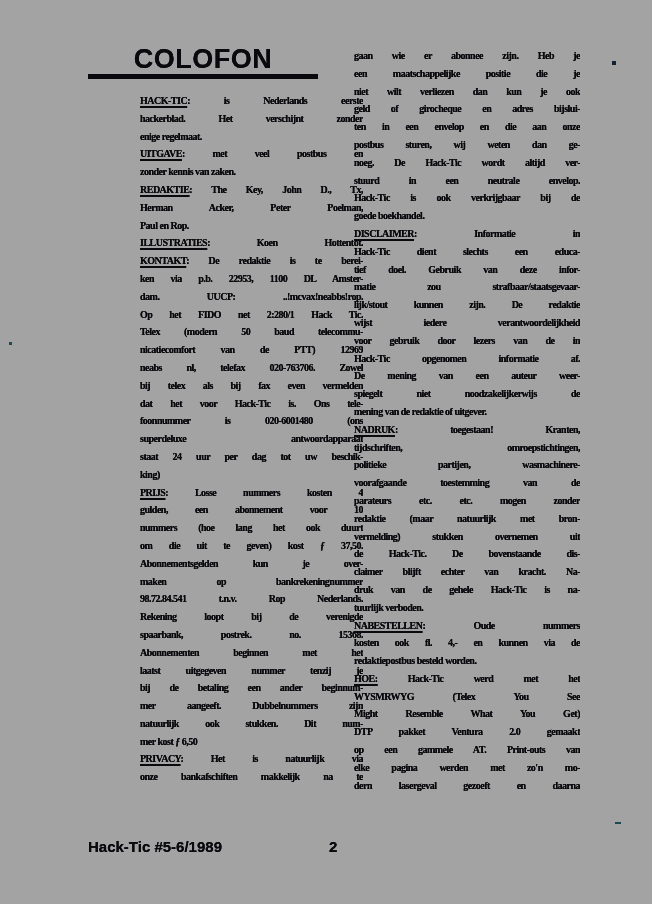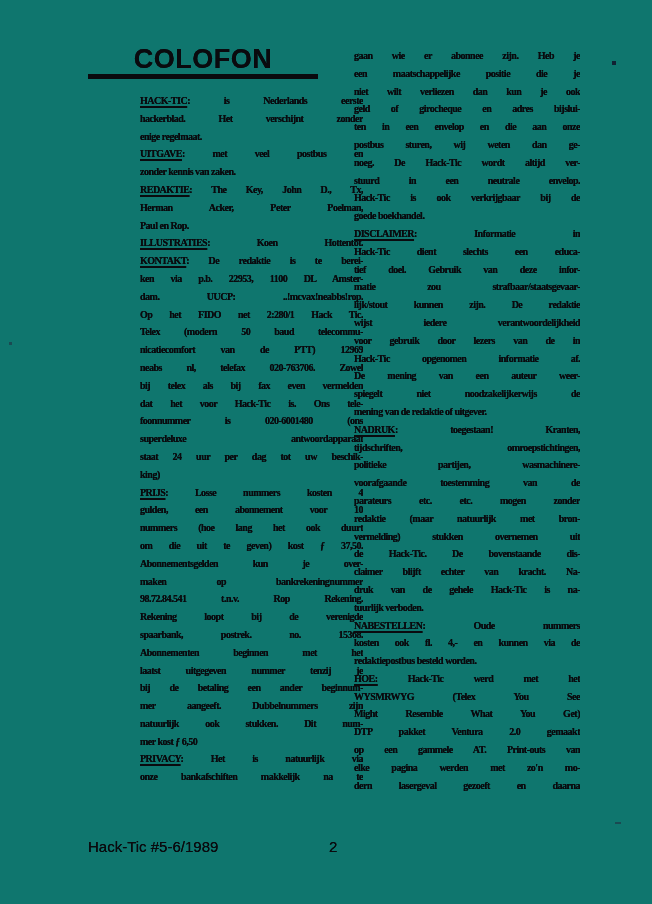--- a/index.html
+++ b/index.html
@@ -4,21 +4,21 @@
 <style>
   html, body {
     margin: 0; padding: 0;
     width: 652px; height: 904px;
     overflow: hidden;
     background: #3af2fe;
   }
   .page {
     position: relative;
     width: 652px; height: 904px;
-    background: #0f766e;
+    background: #a3a3a3;
     font-family: "Liberation Serif", "DejaVu Serif", serif;
     color: #0a0a0e;
   }
   .title-wrap {
     position: absolute;
     left: 88px; top: 46px; width: 230px;
     text-align: center;
   }
   .title {
     font-family: "Liberation Sans", "DejaVu Sans", sans-serif;
@@ -54,21 +54,21 @@
   .line.last { text-align-last: left; }
   .lbl {
     text-decoration: underline;
     text-decoration-thickness: 1.8px;
     text-underline-offset: 2px;
   }
   .footer-issue, .footer-page {
     position: absolute;
     top: 838px;
     font-family: "Liberation Sans", "DejaVu Sans", sans-serif;
-    font-weight: normal;
+    font-weight: bold;
     font-size: 15px;
     line-height: 17px;
     color: #0a0a0e;
     text-shadow: 0 0 0.5px #0a0a0e;
   }
   .footer-issue { left: 88px; }
   .footer-page  { left: 329px; }
   .speck { position: absolute; background: #10343c; }
   .speck.s1 { left: 612px; top: 61px;  width: 4px; height: 4px; background:#123; }
   .speck.s2 { left: 9px;   top: 342px; width: 3px; height: 3px; background:#1a4a52; }
@@ -135,21 +135,21 @@
       <div class="line"><span>gulden, een abonnement voor 10</span></div>
 
       <div class="line"><span>nummers (hoe lang het ook duurt</span></div>
 
       <div class="line"><span>om die uit te geven) kost ƒ 37,50.</span></div>
 
       <div class="line"><span>Abonnementsgelden kun je over-</span></div>
 
       <div class="line"><span>maken op bankrekeningnummer</span></div>
 
-      <div class="line"><span>98.72.84.541 t.n.v. Rop Rekening.</span></div>
+      <div class="line"><span>98.72.84.541 t.n.v. Rop Nederlands.</span></div>
 
       <div class="line"><span>Rekening loopt bij de verenigde</span></div>
 
       <div class="line"><span>spaarbank, postrek. no. 15368.</span></div>
 
       <div class="line"><span>Abonnementen beginnen met het</span></div>
 
       <div class="line"><span>laatst uitgegeven nummer tenzij je</span></div>
 
       <div class="line"><span>bij de betaling een ander beginnum-</span></div>

